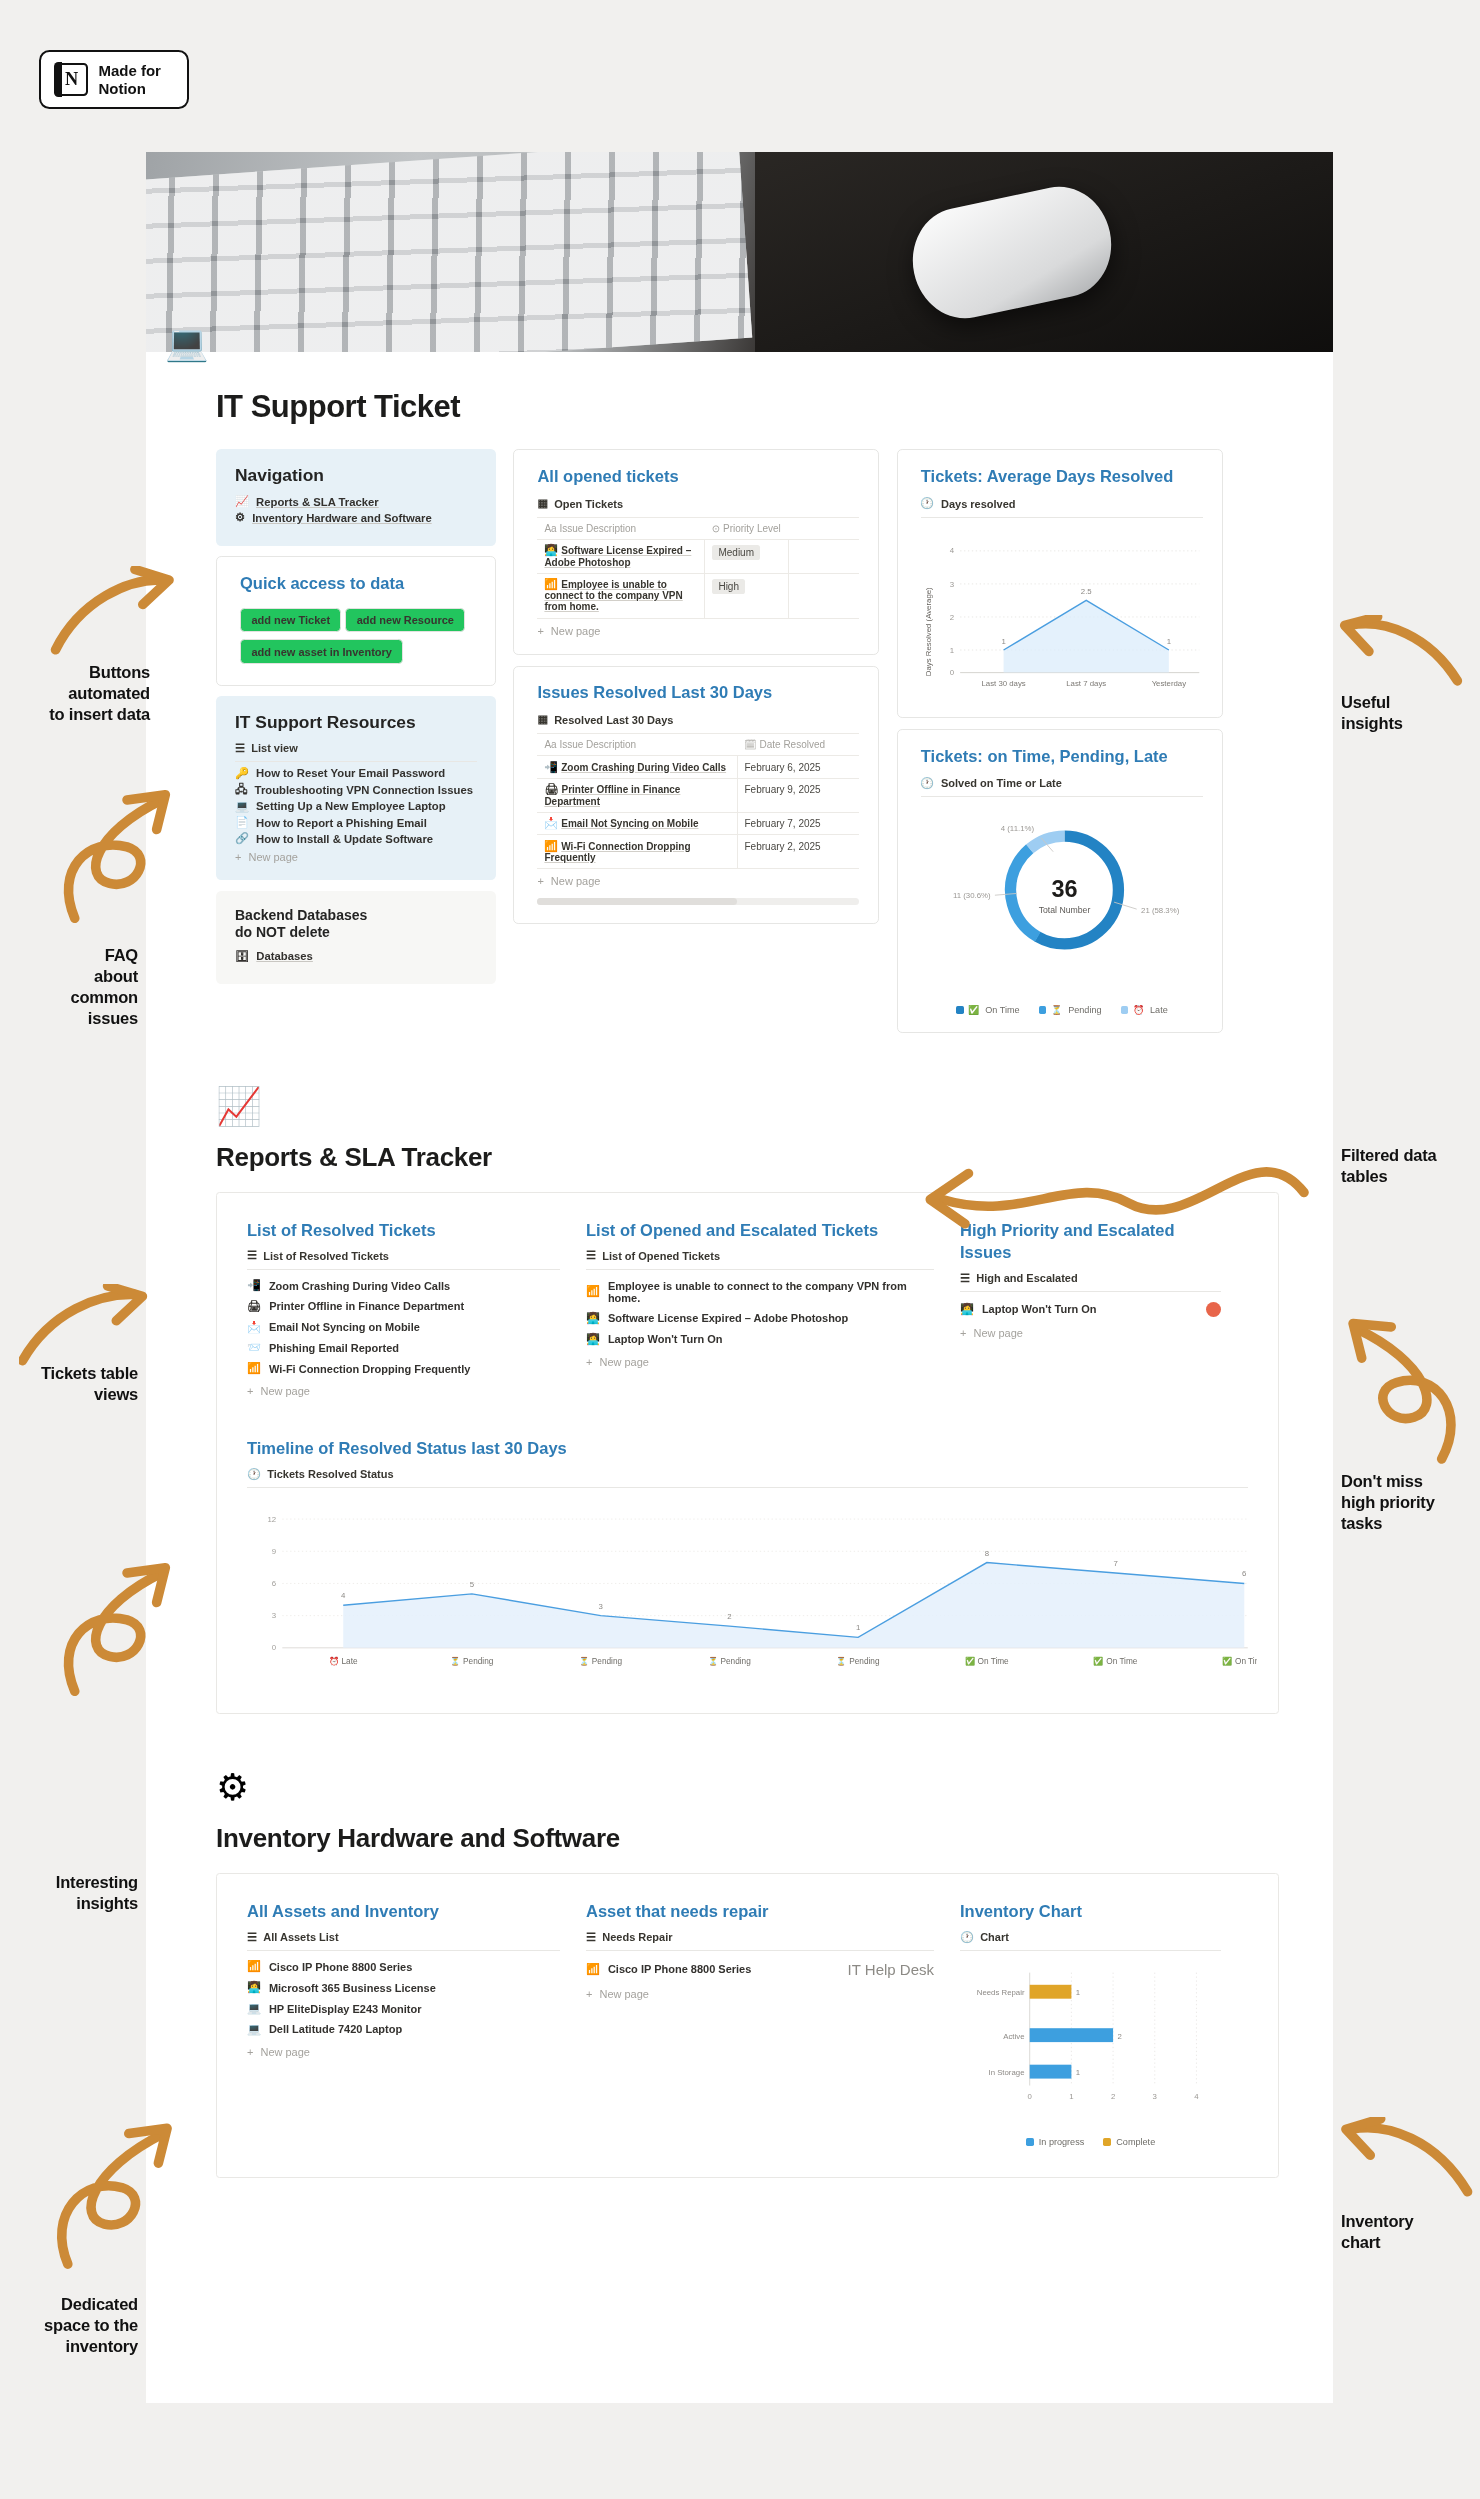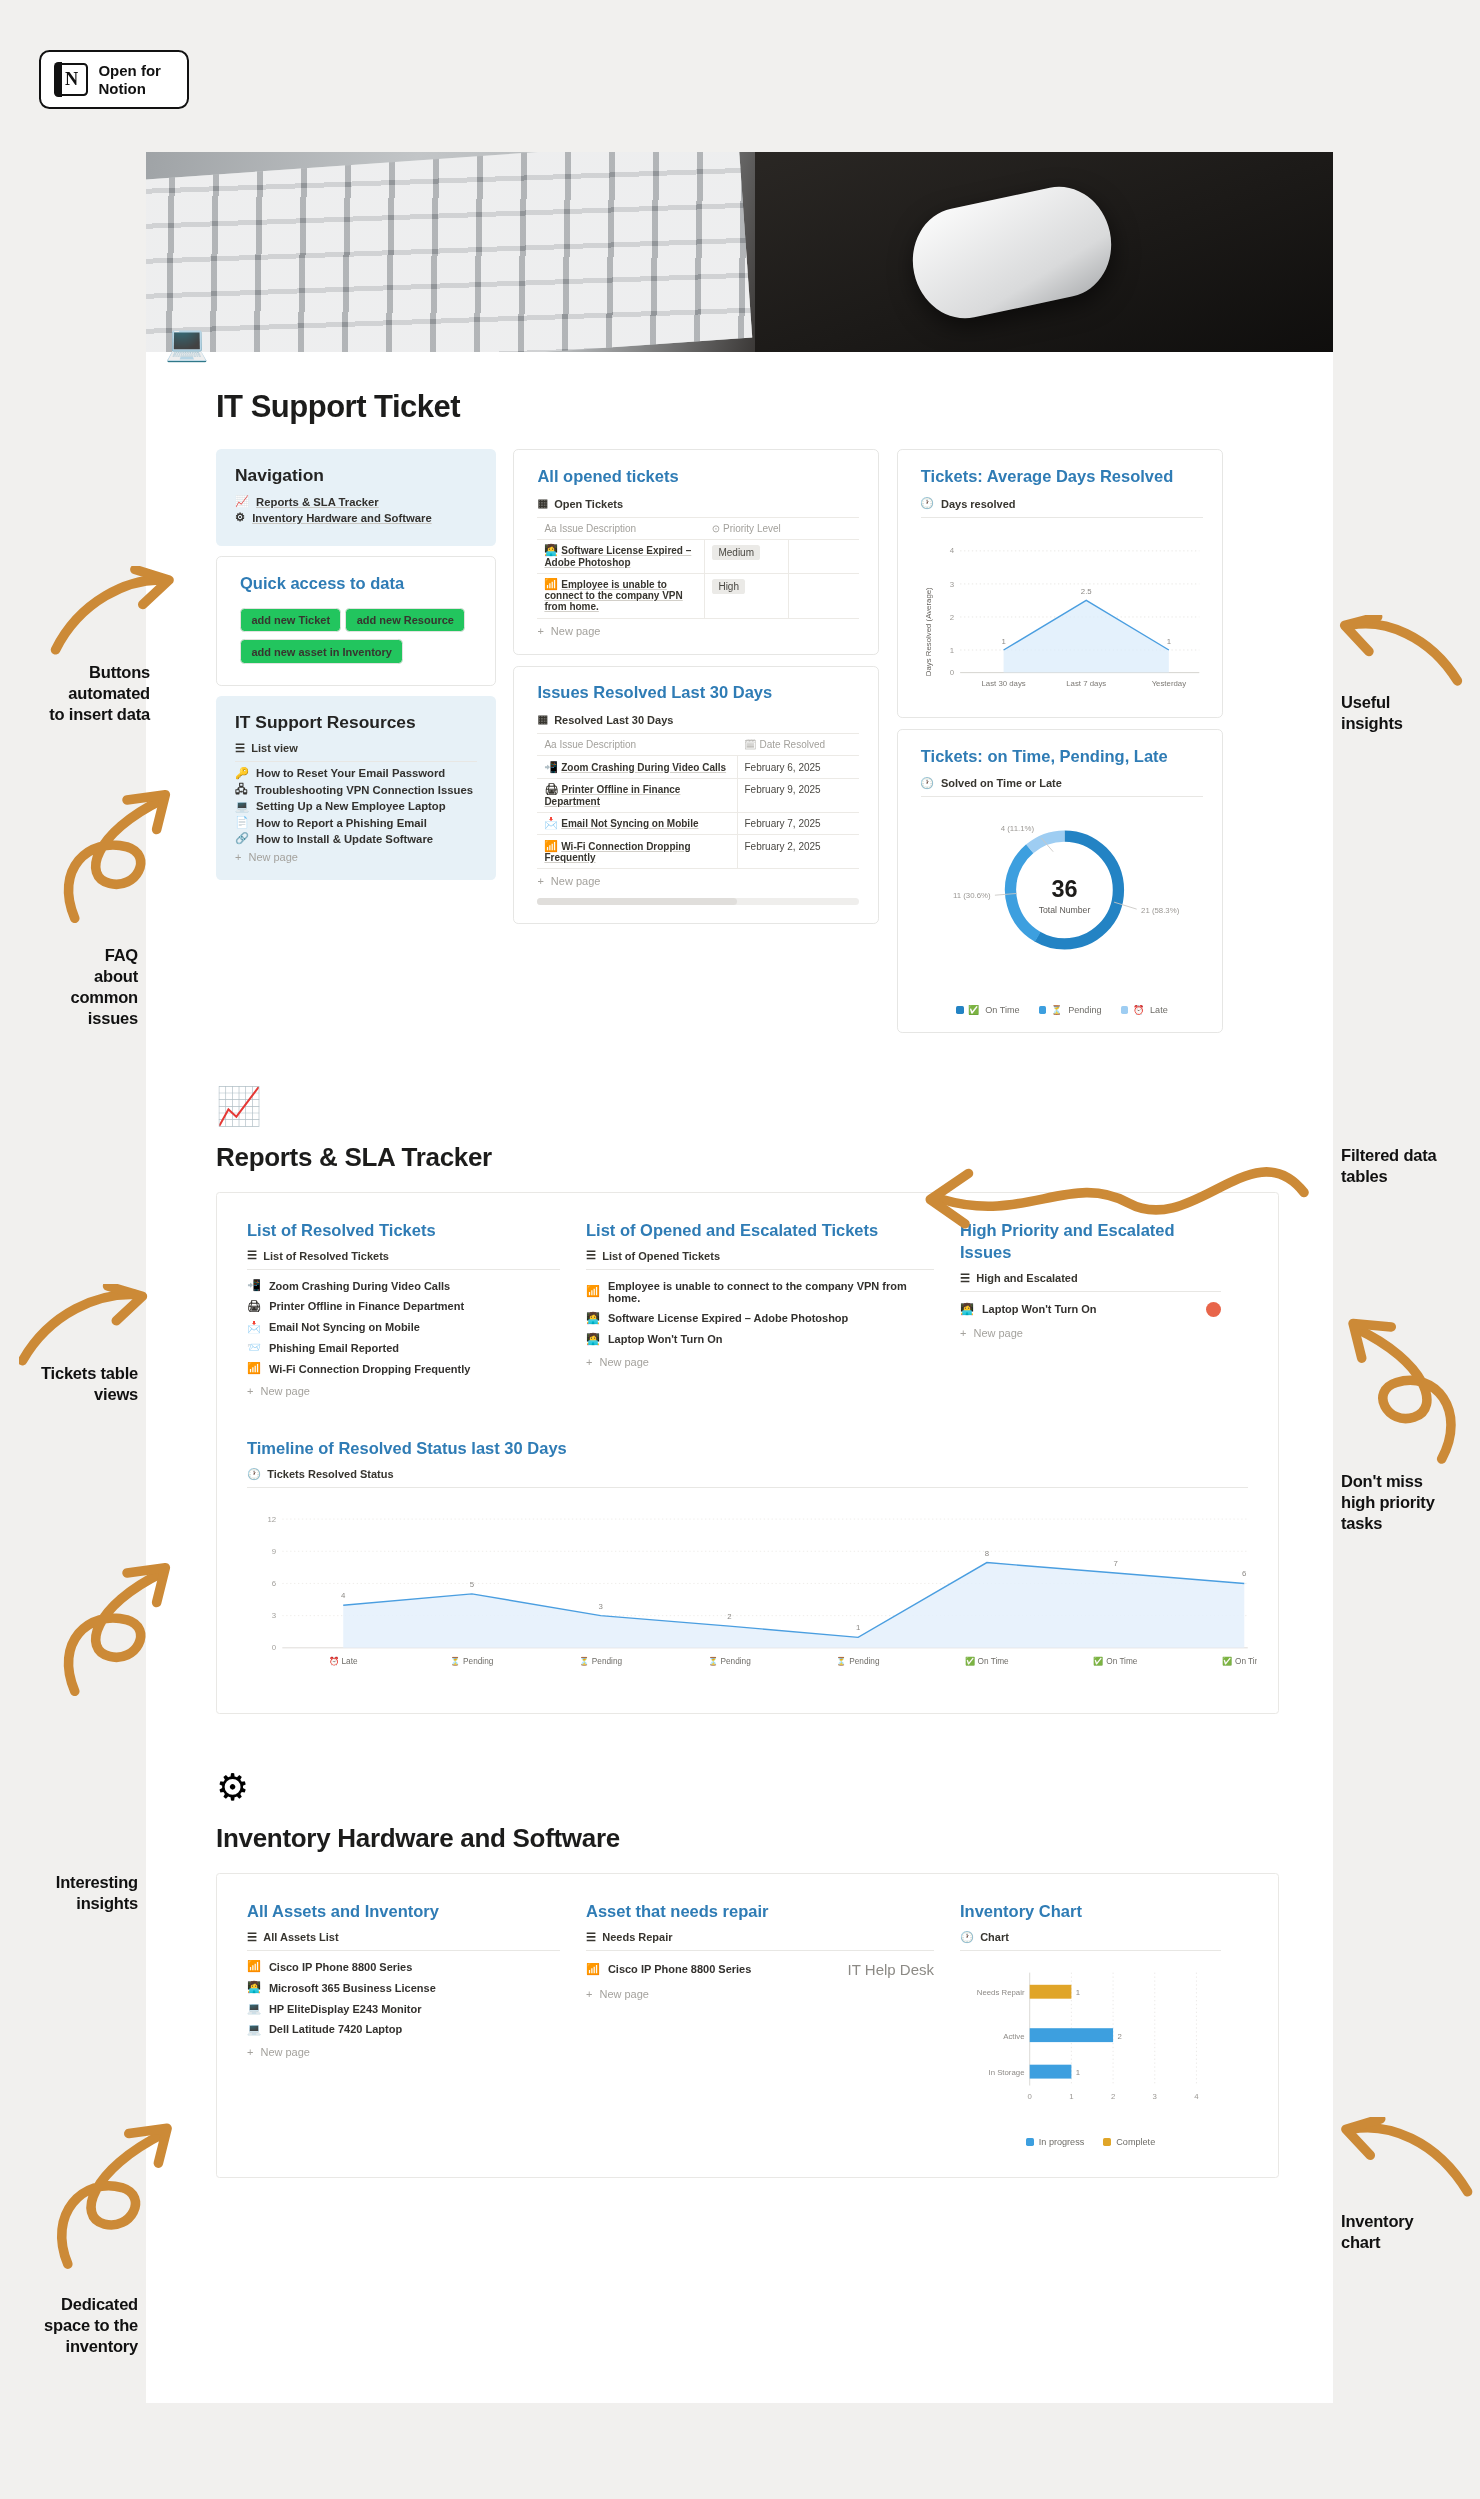--- a/index.html
+++ b/index.html
@@ -151,21 +151,21 @@
   .arrow { position:absolute; }
 </style>
 </head>
 <body>
 
 <div class="page">
 
   <div class="notion-badge">
     <div class="notion-mark">N</div>
     <div class="notion-txt">
-      <div>Open for</div>
+      <div>Made for</div>
       <div>Notion</div>
     </div>
   </div>
 
   <div class="sheet">
 
     <div class="hero">
       <div class="kb"></div>
       <div class="pad"></div>
       <div class="mouse"></div>
@@ -225,20 +225,30 @@
             <div class="dbrow">
               <span class="ico">🔗</span>
               <span>How to Install &amp; Update Software</span>
             </div>
             <div class="newpage">
               <span>+</span>
               <span>New page</span>
             </div>
           </div>
 
+          <div class="card grey">
+            <div class="card-h-dark" style="font-size:14px;">
+              <div>Backend Databases</div>
+              <div>do NOT delete</div>
+            </div>
+            <div class="dbrow">
+              <span class="ico">🗄</span>
+              <span class="ul">Databases</span>
+            </div>
+          </div>
         </div>
 
         <div class="col col-2">
 
           <div class="card white">
             <div class="card-h-blue">All opened tickets</div>
             <div class="db-label">
               <span class="ico">▦</span>
               <span>Open Tickets</span>
             </div>

